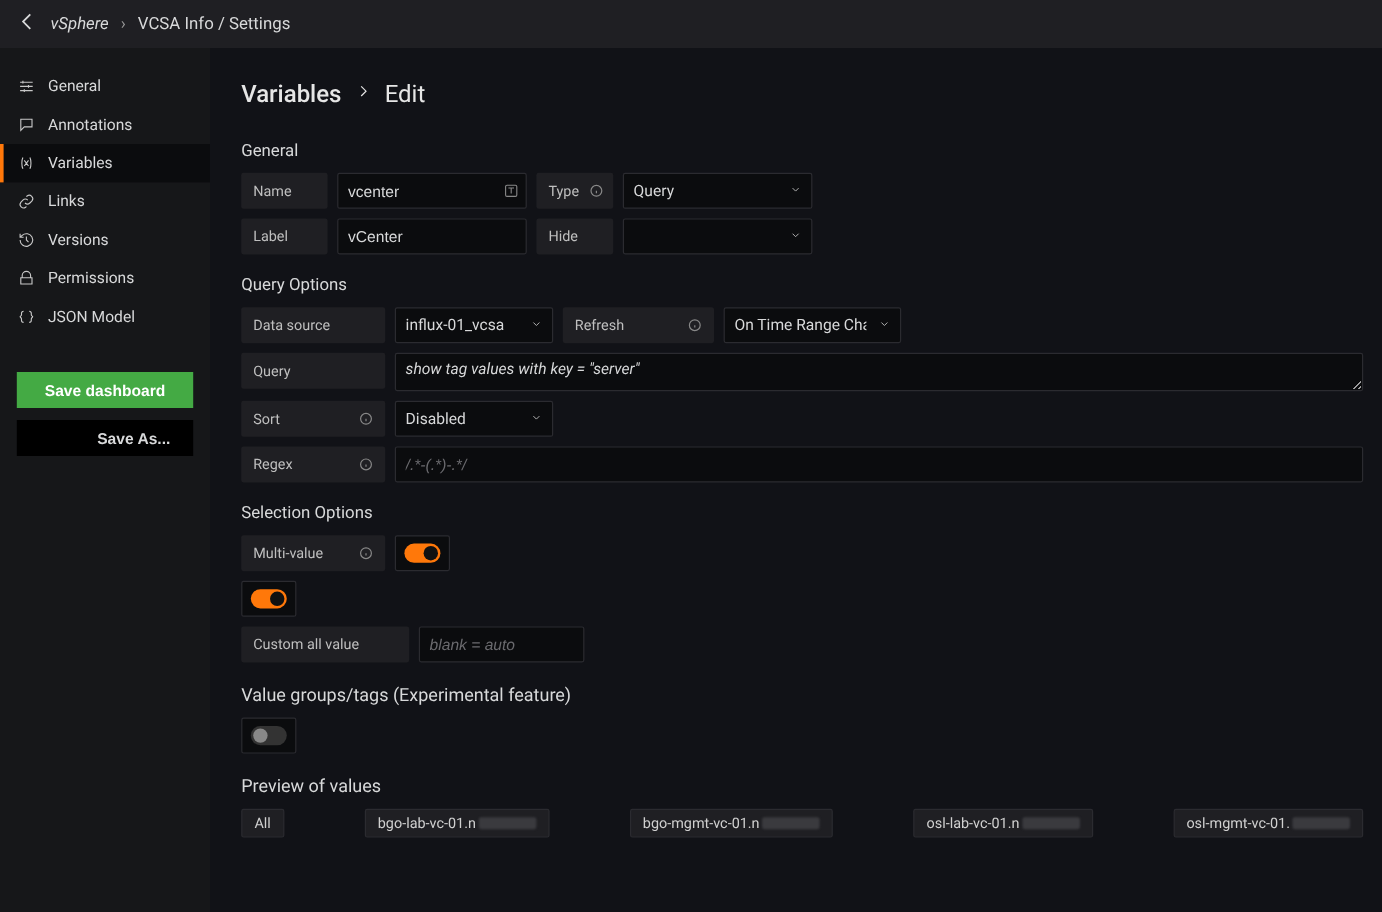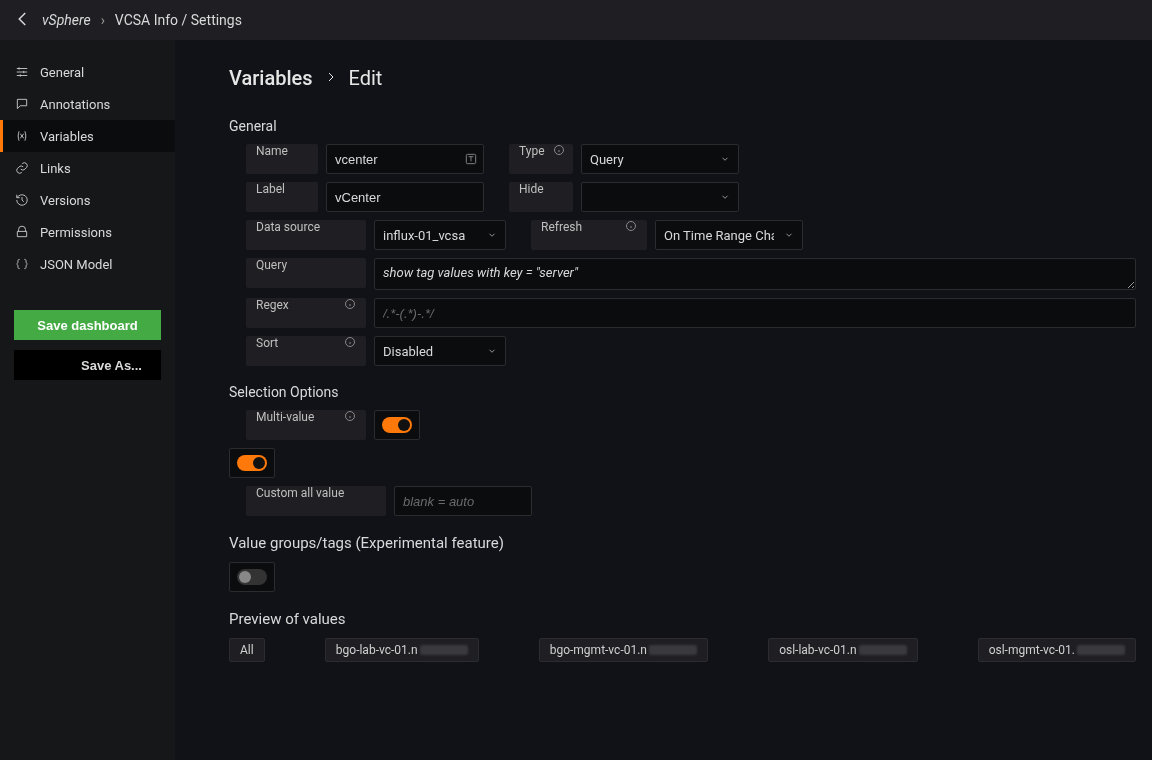--- a/index.html
+++ b/index.html
@@ -18,21 +18,21 @@
     display: flex;
     align-items: center;
     padding: 0 14px;
     gap: 10px;
   }
   .topbar .back-icon svg { width: 18px; height: 18px; stroke: #d8d9da; }
   .bc-link { color: #d8d9da; font-size: 14px; font-style: italic; }
   .bc-sep { color: #999; font-size: 14px; }
   .bc-current { color: #d8d9da; font-size: 14px; }
 
-  .layout { display: flex; height: calc(100% - 40px); gap: 28px; }
+  .layout { display: flex; height: calc(100% - 40px); }
   .sidebar {
     width: 175px;
     background: #161719;
     padding-top: 16px;
     display: flex;
     flex-direction: column;
   }
   .side-item {
     display: flex;
     align-items: center;
@@ -75,24 +75,24 @@
   .section-title { font-size: 14px; color: #d8d9da; margin: 18px 0 10px 0; }
 
   .row { display:flex; gap:8px; margin-bottom: 8px; }
   .lbl {
     background: #1f1f23;
     color: #bfbfbf;
     font-size: 12px;
     padding: 0 10px;
     height: 30px;
     display:flex;
+    align-items:center;
     justify-content: space-between;
     gap: 8px;
     border-radius: 2px;
-    margin-left: 17px;
   }
   .lbl .info-icon { width:12px; height:12px; display:inline-flex; }
   .lbl .info-icon svg { width:12px; height:12px; stroke:#888; fill:none; stroke-width:2;}
   .suffix-icon { width:14px; height:14px; display:inline-flex; }
   .suffix-icon svg { width:14px; height:14px; stroke:#888; fill:none; stroke-width:1.6;}
 
   .input, .select {
     background: #0b0c0e;
     border: 1px solid #2b2b30;
     color: #d8d9da;
@@ -264,31 +264,32 @@
           <span>Hide</span>
         </div>
       <div class="select" style="width:158px">
         <span></span>
         <span class="caret"><svg viewBox="0 0 24 24">
               <path d="M6 9l6 6 6-6"></path>
             </svg></span>
       </div>
     </div>
 
+    <div class="section-title">Query Options</div>
     <div class="row">
       <div class="lbl" style="width:120px">
           <span>Data source</span>
         </div>
       <div class="select" style="width:132px">
         <span>influx-01_vcsa</span>
         <span class="caret"><svg viewBox="0 0 24 24">
               <path d="M6 9l6 6 6-6"></path>
             </svg></span>
       </div>
-      <div class="lbl" style="width:116px">
+      <div class="lbl" style="width:126px">
         <span>Refresh</span>
         <span class="info-icon">
             <svg viewBox="0 0 24 24">
               <circle cx="12" cy="12" r="9"></circle>
               <path d="M12 8h0M12 12v4"></path>
             </svg>
           </span>
       </div>
       <div class="select" style="width:148px">
         <span style="white-space:nowrap; overflow:hidden; text-overflow:clip; max-width:118px">On Time Range Chan</span>
@@ -298,47 +299,47 @@
       </div>
     </div>
     <div class="row">
       <div class="lbl" style="width:120px">
           <span>Query</span>
         </div>
       <textarea class="input" style="flex: 1 1 0%; min-width: 300px; width: 804px; font-style: italic;">show tag values with key = "server"</textarea>
     </div>
     <div class="row">
       <div class="lbl" style="width:120px">
-        <span>Regex</span>
-        <span class="info-icon">
-            <svg viewBox="0 0 24 24">
-              <circle cx="12" cy="12" r="9"></circle>
-              <path d="M12 8h0M12 12v4"></path>
-            </svg>
-          </span>
-      </div>
-      <input class="input" style="flex: 1 1 0%; width: 804px;" placeholder="/.*-(.*)-.*/">
-    </div>
-    <div class="row">
-      <div class="lbl" style="width:120px">
         <span>Sort</span>
         <span class="info-icon">
             <svg viewBox="0 0 24 24">
               <circle cx="12" cy="12" r="9"></circle>
               <path d="M12 8h0M12 12v4"></path>
             </svg>
           </span>
       </div>
       <div class="select" style="width:132px">
         <span>Disabled</span>
         <span class="caret"><svg viewBox="0 0 24 24">
               <path d="M6 9l6 6 6-6"></path>
             </svg></span>
       </div>
     </div>
+    <div class="row">
+      <div class="lbl" style="width:120px">
+        <span>Regex</span>
+        <span class="info-icon">
+            <svg viewBox="0 0 24 24">
+              <circle cx="12" cy="12" r="9"></circle>
+              <path d="M12 8h0M12 12v4"></path>
+            </svg>
+          </span>
+      </div>
+      <input class="input" style="flex: 1 1 0%; width: 804px;" placeholder="/.*-(.*)-.*/">
+    </div>
 
     <div class="section-title">Selection Options</div>
     <div class="row">
       <div class="lbl" style="width:120px">
         <span>Multi-value</span>
         <span class="info-icon">
             <svg viewBox="0 0 24 24">
               <circle cx="12" cy="12" r="9"></circle>
               <path d="M12 8h0M12 12v4"></path>
             </svg>

